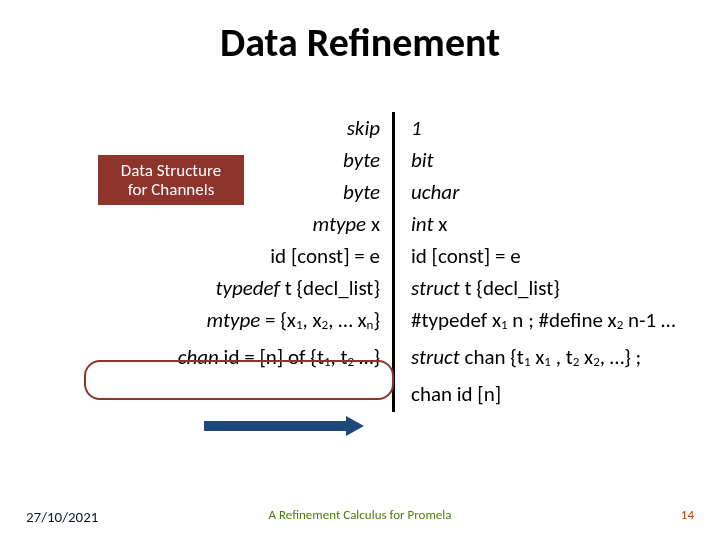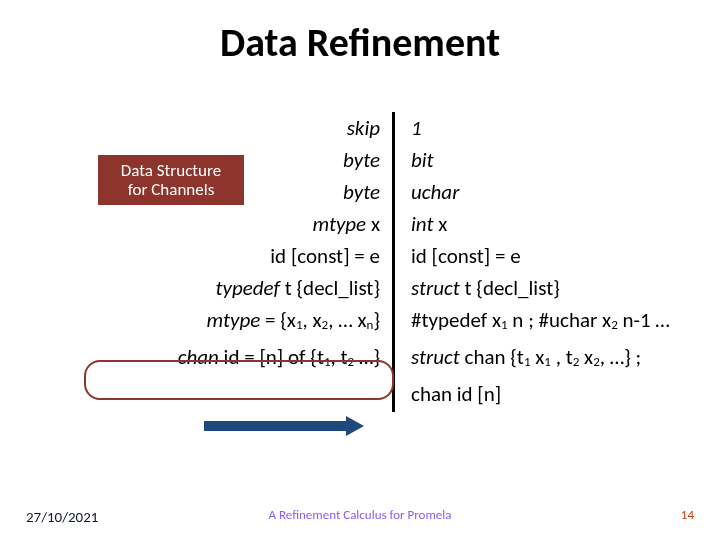--- a/index.html
+++ b/index.html
@@ -11,21 +11,21 @@
   .leftcol .rm{font-style:normal}
   .divider{width:3px;background:#000}
   .rightcol{flex:1;padding-left:16px;text-align:left;font-size:21px;line-height:32px;font-style:italic}
   .rightcol .rm{font-style:normal}
   sub{font-size:13px;vertical-align:-2px;font-style:normal}
   .ring{position:absolute;left:84px;top:360px;width:306px;height:36px;border:2.5px solid #8D342D;border-radius:16px}
   .arrow{position:absolute;left:204px;top:416px;width:160px;height:20px}
   .arrow .shaft{position:absolute;left:0;top:5px;width:142px;height:10px;background:#1F497D}
   .arrow .head{position:absolute;right:0;top:0;width:0;height:0;border-left:18px solid #1F497D;border-top:10px solid transparent;border-bottom:10px solid transparent}
   .date{position:absolute;left:26px;bottom:14px;font-size:15px;color:#0f172a}
-  .ftitle{position:absolute;left:0;bottom:18px;width:720px;text-align:center;font-size:13px;color:#8b5cf6}
+  .ftitle{position:absolute;left:0;bottom:18px;width:720px;text-align:center;font-size:13px;color:#4d7c0f}
   .pno{position:absolute;right:26px;bottom:18px;font-size:13px;color:#c2410c}
 </style>
 </head>
 <body>
 
 <div class="slide">
 
   <div class="title">Data Refinement</div>
 
   <div class="badge">
@@ -47,21 +47,21 @@
       <div><span>chan</span><span class="rm"> id = [n] of {t</span><sub>1</sub><span class="rm">, t</span><sub>2</sub><span class="rm"> …}</span></div>
     </div>
     <div class="divider"></div>
     <div class="rightcol">
       <div>1</div>
       <div>bit</div>
       <div>uchar</div>
       <div><span>int</span><span class="rm"> x</span></div>
       <div class="rm">id [const] = e</div>
       <div><span>struct</span><span class="rm"> t {decl_list}</span></div>
-      <div class="rm"><span>#typedef x</span><sub>1</sub><span> n ; #uchar x</span><sub>2</sub><span> n-1 …</span></div>
+      <div class="rm"><span>#typedef x</span><sub>1</sub><span> n ; #define x</span><sub>2</sub><span> n-1 …</span></div>
       <div><span>struct</span><span class="rm"> chan {t</span><sub>1</sub><span class="rm"> x</span><sub>1</sub><span class="rm"> , t</span><sub>2</sub><span class="rm"> x</span><sub>2</sub><span class="rm">, …} ;</span></div>
       <div class="rm">chan id [n]</div>
     </div>
   </div>
 
   <div class="ring"></div>
 
   <div class="arrow">
     <div class="shaft"></div>
     <div class="head"></div>

